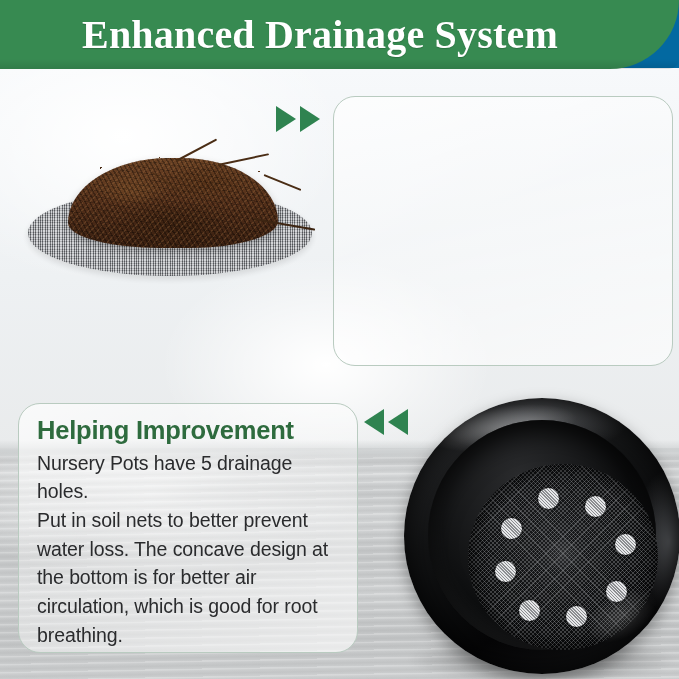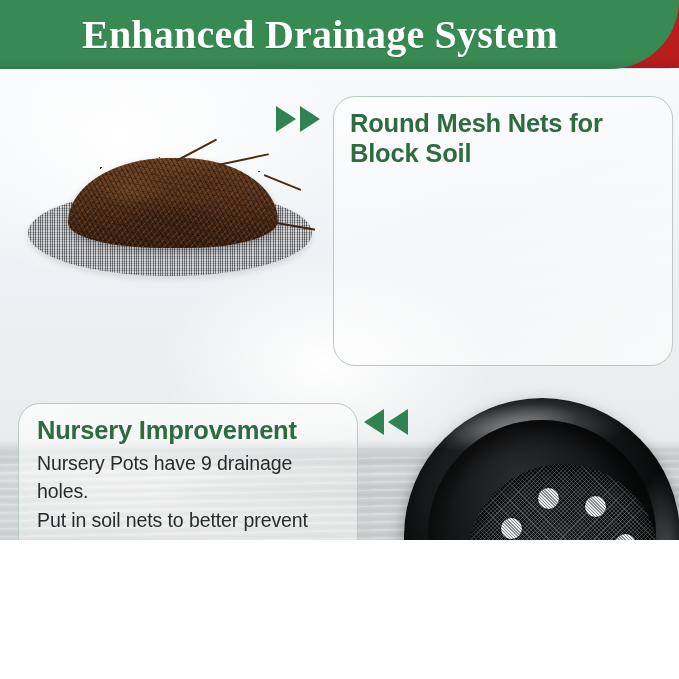--- a/index.html
+++ b/index.html
@@ -7,22 +7,22 @@
   html, body {
     width: 679px;
     height: 679px;
     overflow: hidden;
     font-family: "Liberation Sans", sans-serif;
   }
 
   #page {
     position: relative;
     width: 679px;
-    height: 540px;
-    background: #b91c1c;
+    height: 679px;
+    background: #0369a1;
     overflow: hidden;
   }
 
   
   .bg-upper {
     position: absolute;
     left: 0; top: 68px;
     width: 679px; height: 380px;
     background:
       radial-gradient(ellipse 230px 150px at 48% 78%, #ffffff 0%, rgba(255,255,255,0) 72%),
@@ -341,22 +341,21 @@
   <div class="arrows arrows-right">
     <span class="tri tri-right"></span>
     <span class="tri tri-right"></span>
   </div>
   <div class="arrows arrows-left">
     <span class="tri tri-left"></span>
     <span class="tri tri-left"></span>
   </div>
 
   <div class="card card-top">
-    <div class="card-heading">Round Mesh Nets for Block Soil</div>
   </div>
 
   <div class="card card-bottom">
-    <div class="card-heading">Nursery Improvement</div>
-    <div class="card-body">Nursery Pots have 9 drainage holes.
+    <div class="card-heading">Helping Improvement</div>
+    <div class="card-body">Nursery Pots have 5 drainage holes.
 Put in soil nets to better prevent water loss.  The concave design at the bottom is for better air circulation, which is good for root breathing.</div>
   </div>
 
 </div>
 
 </body></html>

